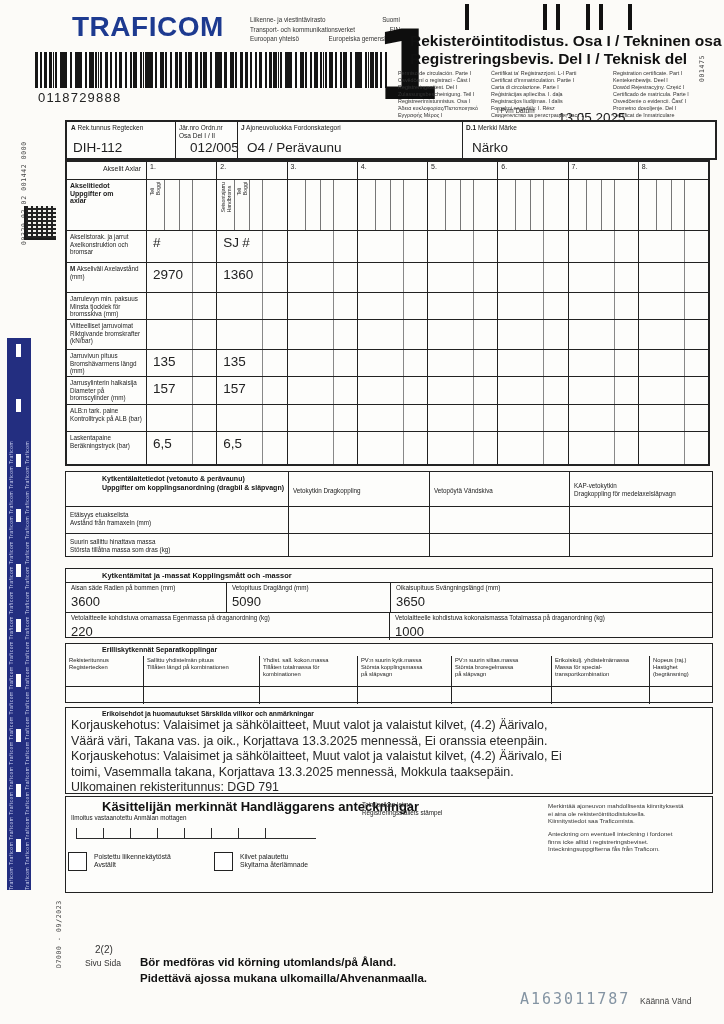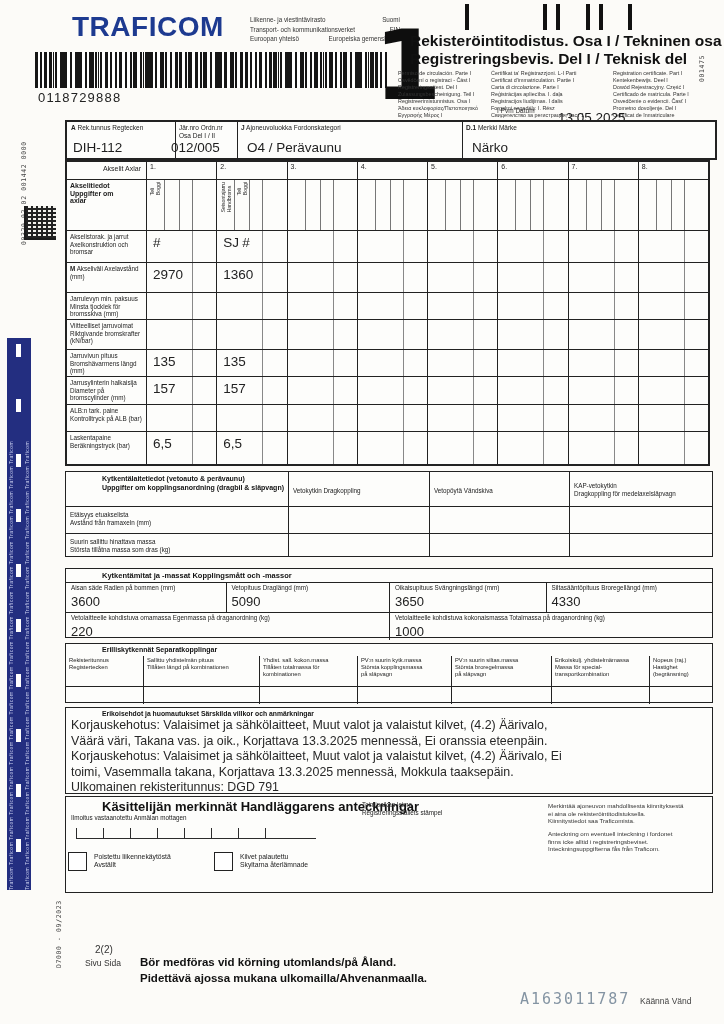--- a/index.html
+++ b/index.html
@@ -175,21 +175,21 @@
     </div>
   <div class="abs datelab">I Pvm Datum</div>
   <div class="abs dateval">13.05.2025</div>
 
   <div class="abs idrow">
     <div class="idlab" style="left:4px"><b>A</b> <span>Rek.tunnus Regtecken</span></div>
     <div class="idval" style="left:6px">DIH-112</div>
     <div class="idcell" style="left:108px"></div>
     <div class="idlab pre" style="left:112px">Jär.nro Ordn.nr
 Osa Del I / II</div>
-    <div class="idval" style="left:104px">012/005</div>
+    <div class="idval" style="left:123px">012/005</div>
     <div class="idcell" style="left:170px"></div>
     <div class="idlab" style="left:174px"><b>J</b> <span>Ajoneuvoluokka Fordonskategori</span></div>
     <div class="idval" style="left:180px">O4 / Perävaunu</div>
     <div class="idcell" style="left:395px"></div>
     <div class="idlab" style="left:399px"><b>D.1</b> <span>Merkki Märke</span></div>
     <div class="idval" style="left:405px">Närko</div>
   </div>
 
   <div class="abs ax-table">
     <div class="ax-row first" style="height:17px">
@@ -417,24 +417,20 @@
           <div class="flab">Aisan säde Radien på bommen (mm)</div>
           <div class="dimval">3600</div>
         </div>
       <div class="dimcell" style="width:164px">
           <div class="flab">Vetopituus Draglängd (mm)</div>
           <div class="dimval">5090</div>
         </div>
       <div class="dimcell" style="width:157px">
           <div class="flab">Oikaisupituus Svängningslängd (mm)</div>
           <div class="dimval">3650</div>
-        </div>
-      <div class="dimcell" style="width:167px">
-          <div class="flab">Siltasääntöpituus Broregellängd (mm)</div>
-          <div class="dimval">4330</div>
         </div>
     </div>
     <div class="dimrow" style="top:43px;height:27px;border-top:1px solid #222">
       <div class="dimcell nb" style="width:324px">
           <div class="flab">Vetolaitteelle kohdistuva omamassa Egenmassa på draganordning (kg)</div>
           <div class="dimval">220</div>
         </div>
       <div class="dimcell" style="width:324px">
           <div class="flab">Vetolaitteelle kohdistuva kokonaismassa Totalmassa på draganordning (kg)</div>
           <div class="dimval">1000</div>

